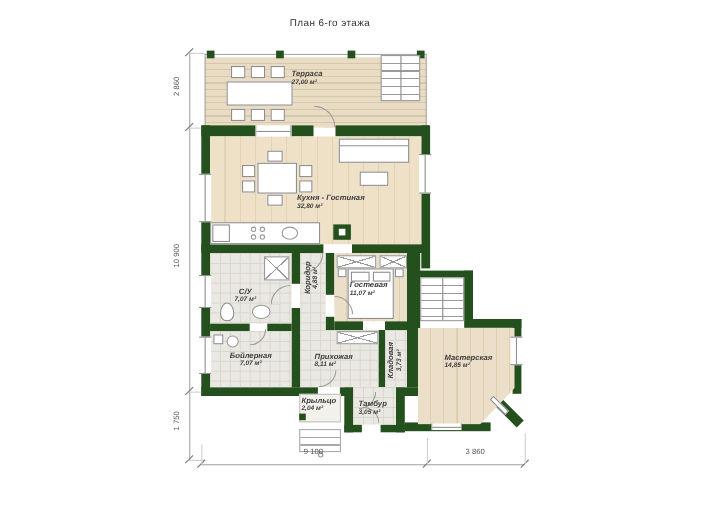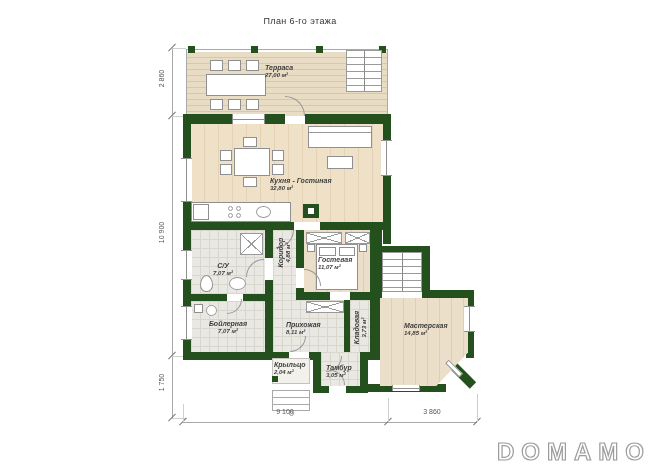--- a/index.html
+++ b/index.html
@@ -249,15 +249,14 @@
   <div class="hline" style="left:183px;top:422px;width:294px"></div>
   <div class="tick" style="left:178px;top:421px"></div>
   <div class="tick" style="left:383px;top:421px"></div>
   <div class="tick" style="left:472px;top:421px"></div>
   <div class="ext" style="left:183px;top:404px;width:1px;height:18px"></div>
   <div class="ext" style="left:388px;top:398px;width:1px;height:24px"></div>
   <div class="ext" style="left:477px;top:394px;width:1px;height:28px"></div>
   <div class="dim" style="left:255px;top:408px;width:60px">9 100</div>
   <div class="dim" style="left:402px;top:408px;width:60px">3 860</div>
 
-  <div class="logo">DOMAMO</div>
 
 </div>
 
 </body></html>

